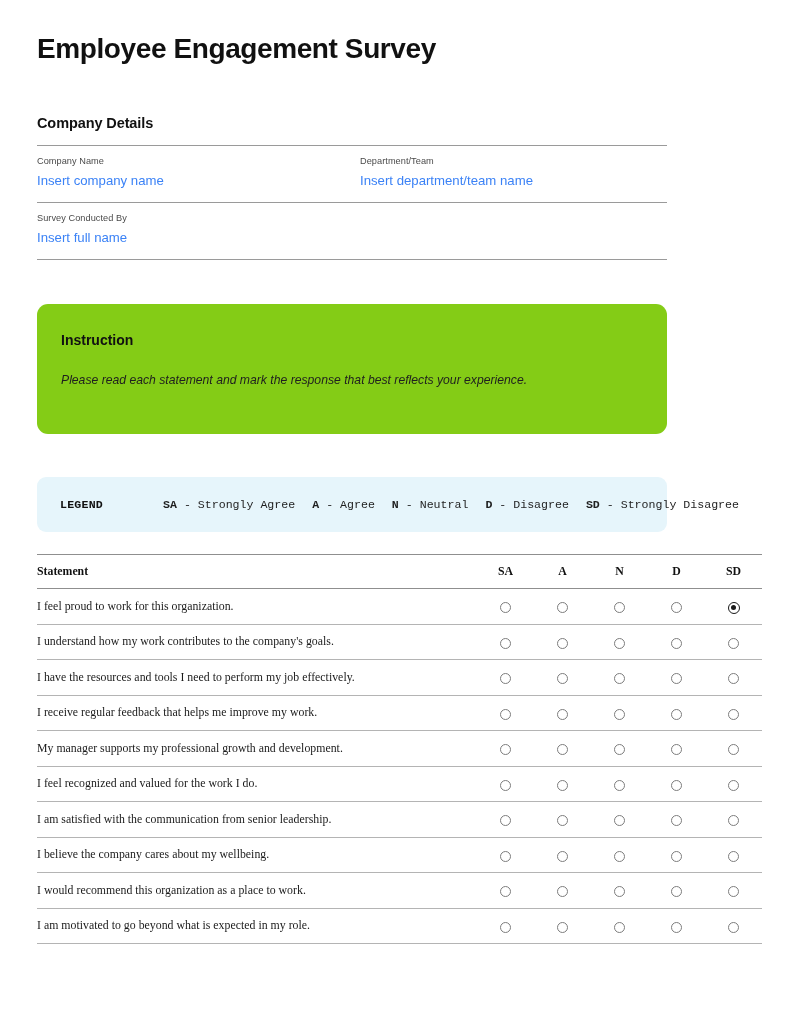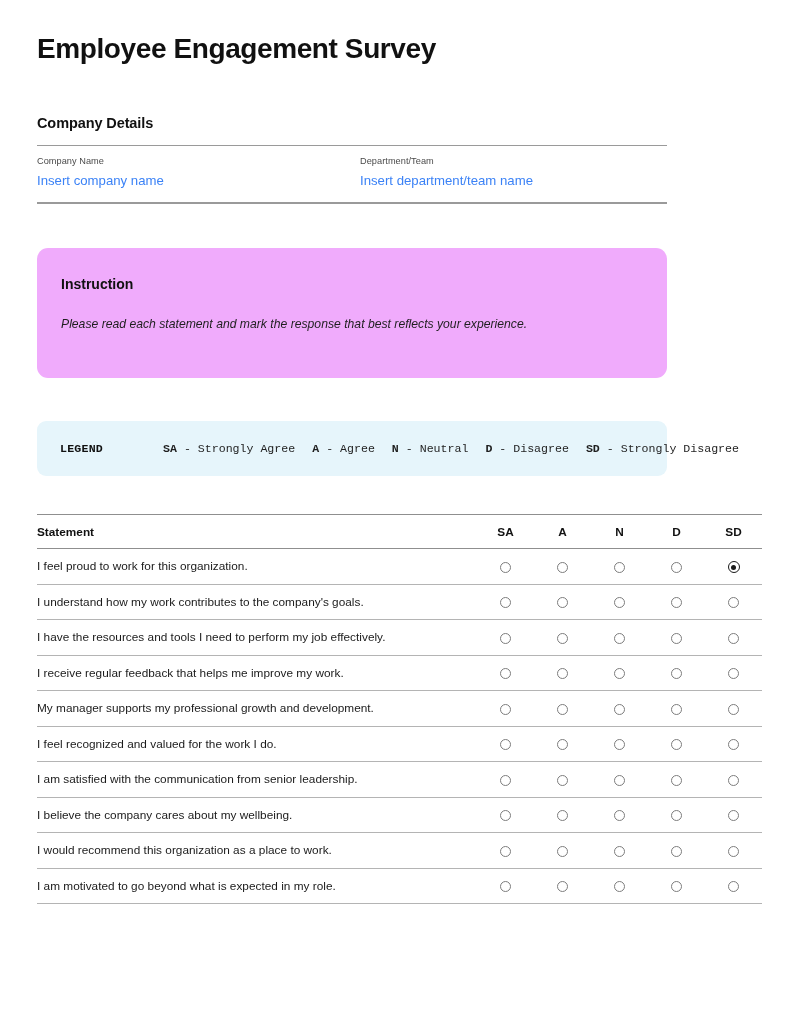--- a/index.html
+++ b/index.html
@@ -66,21 +66,21 @@
   .field-value {
     font-size: 13.2px;
     color: #3b82f6;
     line-height: 20px;
     margin-top: 3px;
   }
 
   
   .instruction {
     margin-top: 44px;
-    background: #f0abfc;
+    background: #84cc16;
     border-radius: 11px;
     padding: 26px 24px 24px 24px;
     height: 130px;
   }
   .instruction-title {
     font-size: 14px;
     font-weight: 600;
     color: #111111;
     line-height: 20px;
   }
@@ -121,24 +121,25 @@
   }
   .legend-item {
     font-size: 11.6px;
     color: #1f1f1f;
     white-space: nowrap;
   }
   .legend-item b { font-weight: 700; }
 
   
   .survey-table {
-    margin-top: 38px;
+    margin-top: 22px;
     width: 100%;
     border-collapse: collapse;
     table-layout: fixed;
+    font-family: Liberation Serif, serif;
   }
   .survey-table col.c-stmt { width: 440px; }
   .survey-table col.c-opt  { width: 57px;  }
 
   .survey-table thead th {
     border-top: 1px solid #8f8f8f;
     border-bottom: 1px solid #8f8f8f;
     font-size: 11.8px;
     font-weight: 700;
     color: #111111;
@@ -211,20 +212,24 @@
       <div class="details-cell">
         <div class="field-label">Company Name</div>
         <div class="field-value">Insert company name</div>
       </div>
       <div class="details-cell right">
         <div class="field-label">Department/Team</div>
         <div class="field-value">Insert department/team name</div>
       </div>
     </div>
     <div class="details-row">
+      <div class="details-cell">
+        <div class="field-label">Survey Conducted By</div>
+        <div class="field-value">Insert full name</div>
+      </div>
     </div>
   </div>
 
   <div class="instruction">
     <div class="instruction-title">Instruction</div>
     <div class="instruction-text">Please read each statement and mark the response that best reflects your experience.</div>
   </div>
 
   <div class="legend">
     <div class="legend-title">LEGEND</div>

